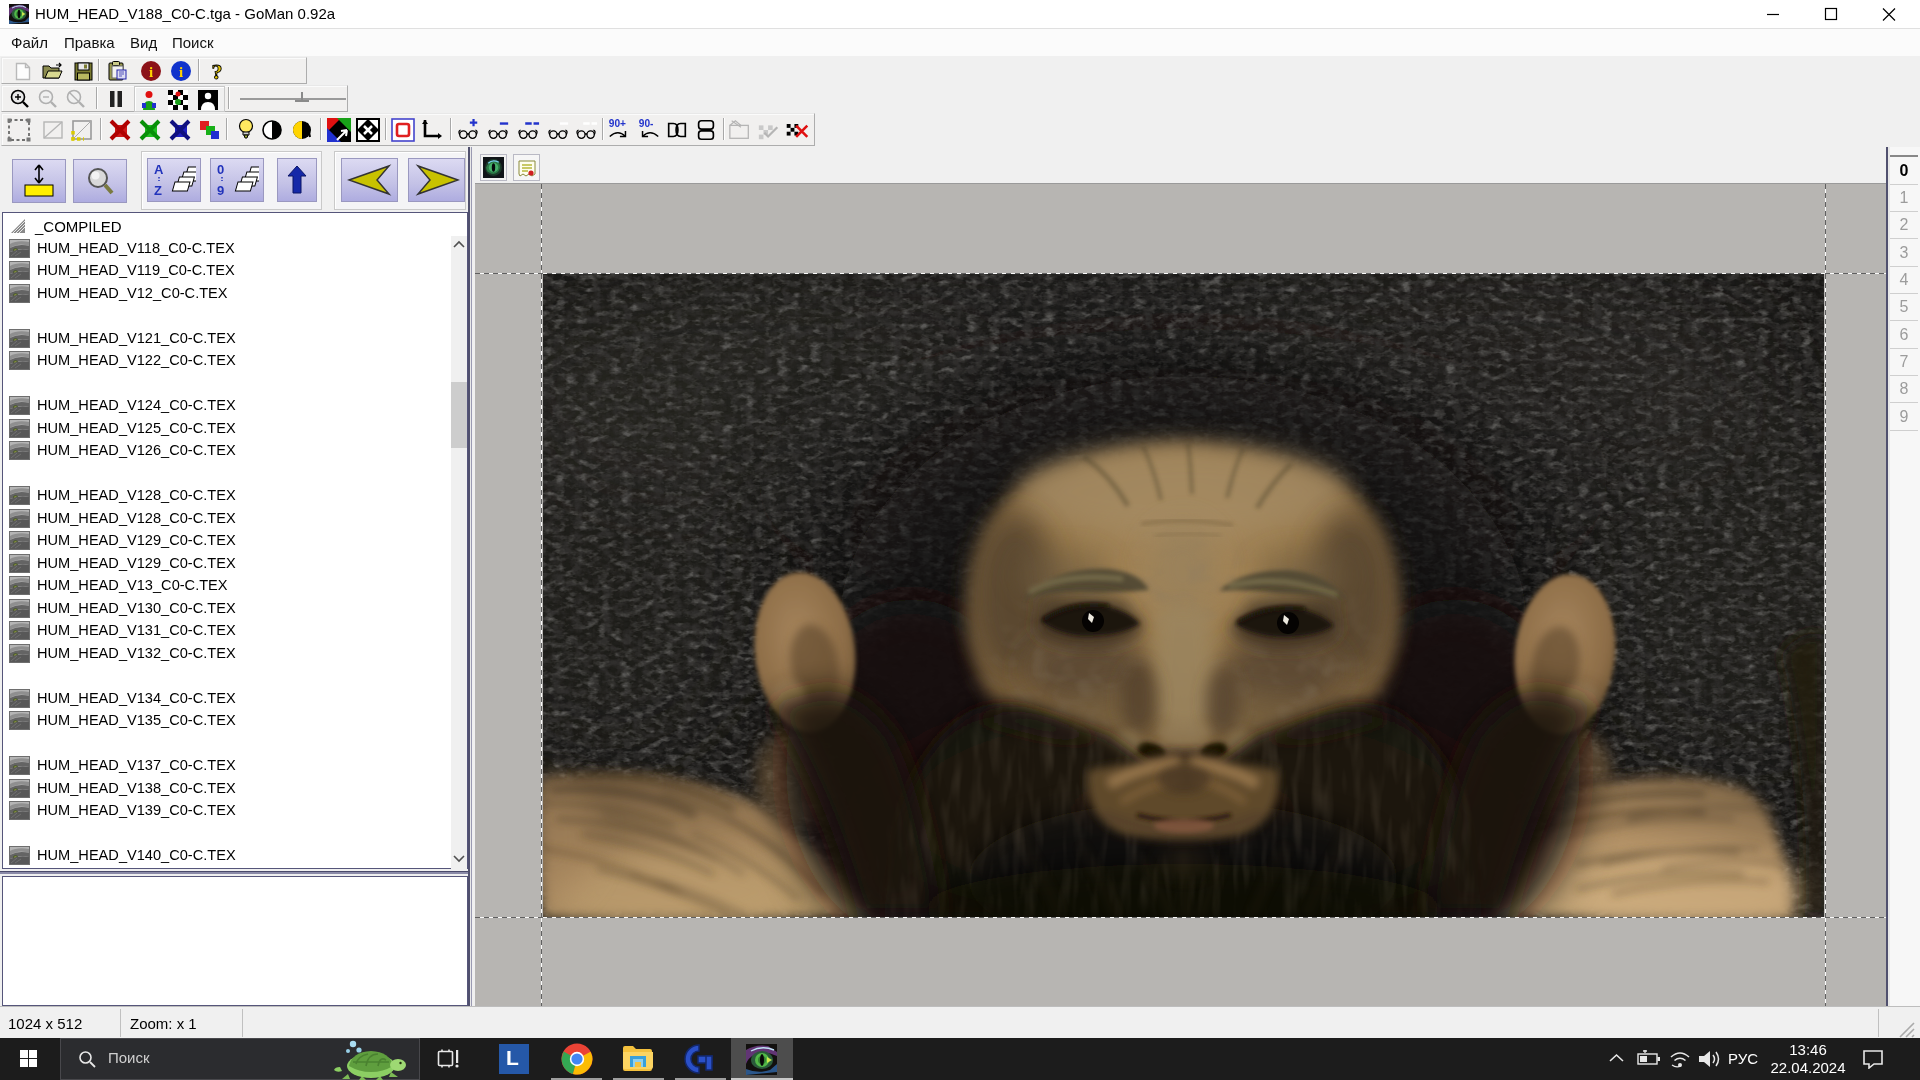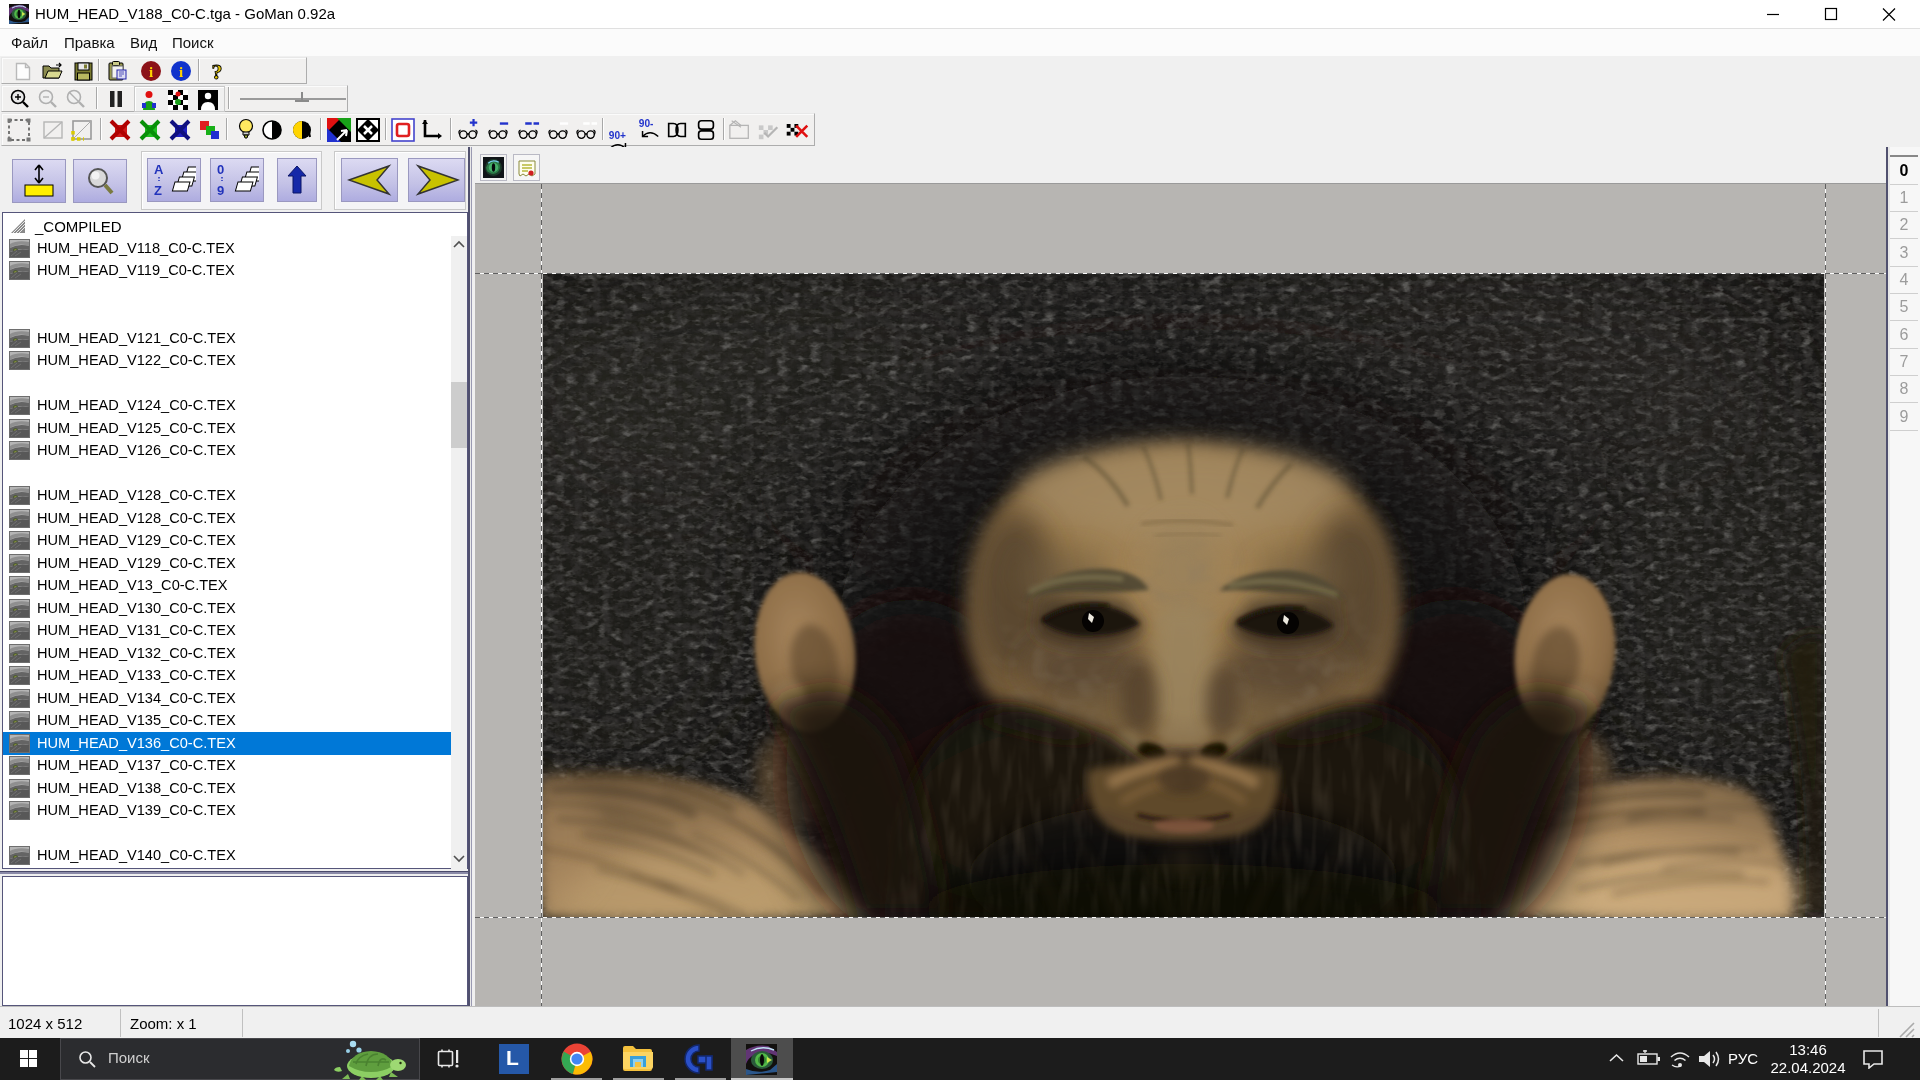--- a/index.html
+++ b/index.html
@@ -348,21 +348,21 @@
       <svg width="26" height="26" viewBox="0 0 26 26">
         <g stroke="#000" stroke-width="1.4" fill="none">
           <circle cx="8" cy="18" r="4"></circle>
           <circle cx="18" cy="18" r="4"></circle>
           <path d="M12 18 q1-2 2 0 M4 18 q-2-4 1-5 M22 18 q2-4 -1-5"></path>
         </g>
         <path d="M10 6 h7 M19 6 h6" stroke="#fff" stroke-width="2.6"></path>
       </svg>
     </div>
  <div class="tsep" style="left:602px;top:62px"></div>
- <div class="tbtn" style="left:607px;top:74px">
+ <div class="tbtn" style="left:607px;top:62px">
       <svg width="26" height="26" viewBox="0 0 26 26">
         <text x="2" y="10" font-size="11" font-weight="bold" fill="#2233cc">90+</text>
         <path d="M3 20 q9-8 17 0" fill="none" stroke="#000" stroke-width="1.6"></path>
         <path d="M20 14 v6 h-6" fill="none" stroke="#000" stroke-width="1.6"></path>
       </svg>
     </div>
  <div class="tbtn" style="left:637px;top:62px">
       <svg width="26" height="26" viewBox="0 0 26 26">
         <text x="2" y="10" font-size="11" font-weight="bold" fill="#2233cc">90-</text>
         <path d="M23 20 q-9-8 -17 0" fill="none" stroke="#000" stroke-width="1.6"></path>
@@ -490,20 +490,30 @@
 <div class="lrow" style="top:46.5px"><svg class="fic" width="21" height="19" viewBox="0 0 21 19">
           <rect x="0" y="0" width="21" height="19" fill="#6e6e6e"></rect>
           <rect x="1" y="1" width="19" height="17" fill="#b5b5b5"></rect>
           <path d="M1 5 Q8 1 20 3 L20 7 Q10 3 1 9 Z" fill="#8f8f8f"></path>
           <path d="M1 9 Q10 4 20 7 L20 11 Q10 8 1 13 Z" fill="#646464"></path>
           <circle cx="6.5" cy="11.5" r="2.6" fill="#4e5a38"></circle>
           <circle cx="6.5" cy="11.5" r="1.3" fill="#97a637"></circle>
           <path d="M1 13 Q10 9 20 11 L20 18 L1 18 Z" fill="#585858"></path>
           <path d="M2 17 L8 12 M6 17 L12 13" stroke="#777" stroke-width="0.8"></path>
         </svg><span>HUM_HEAD_V119_C0-C.TEX</span></div>
+<div class="lrow" style="top:69.0px"><svg class="fic" width="21" height="19" viewBox="0 0 21 19">
+          <rect x="0" y="0" width="21" height="19" fill="#6e6e6e"></rect>
+          <rect x="1" y="1" width="19" height="17" fill="#b5b5b5"></rect>
+          <path d="M1 5 Q8 1 20 3 L20 7 Q10 3 1 9 Z" fill="#8f8f8f"></path>
+          <path d="M1 9 Q10 4 20 7 L20 11 Q10 8 1 13 Z" fill="#646464"></path>
+          <circle cx="6.5" cy="11.5" r="2.6" fill="#4e5a38"></circle>
+          <circle cx="6.5" cy="11.5" r="1.3" fill="#97a637"></circle>
+          <path d="M1 13 Q10 9 20 11 L20 18 L1 18 Z" fill="#585858"></path>
+          <path d="M2 17 L8 12 M6 17 L12 13" stroke="#777" stroke-width="0.8"></path>
+        </svg><span>HUM_HEAD_V12_C0-C.TEX</span></div>
 <div class="lrow" style="top:114.0px"><svg class="fic" width="21" height="19" viewBox="0 0 21 19">
           <rect x="0" y="0" width="21" height="19" fill="#6e6e6e"></rect>
           <rect x="1" y="1" width="19" height="17" fill="#b5b5b5"></rect>
           <path d="M1 5 Q8 1 20 3 L20 7 Q10 3 1 9 Z" fill="#8f8f8f"></path>
           <path d="M1 9 Q10 4 20 7 L20 11 Q10 8 1 13 Z" fill="#646464"></path>
           <circle cx="6.5" cy="11.5" r="2.6" fill="#4e5a38"></circle>
           <circle cx="6.5" cy="11.5" r="1.3" fill="#97a637"></circle>
           <path d="M1 13 Q10 9 20 11 L20 18 L1 18 Z" fill="#585858"></path>
           <path d="M2 17 L8 12 M6 17 L12 13" stroke="#777" stroke-width="0.8"></path>
         </svg><span>HUM_HEAD_V121_C0-C.TEX</span></div>
@@ -620,60 +630,40 @@
 <div class="lrow" style="top:429.0px"><svg class="fic" width="21" height="19" viewBox="0 0 21 19">
           <rect x="0" y="0" width="21" height="19" fill="#6e6e6e"></rect>
           <rect x="1" y="1" width="19" height="17" fill="#b5b5b5"></rect>
           <path d="M1 5 Q8 1 20 3 L20 7 Q10 3 1 9 Z" fill="#8f8f8f"></path>
           <path d="M1 9 Q10 4 20 7 L20 11 Q10 8 1 13 Z" fill="#646464"></path>
           <circle cx="6.5" cy="11.5" r="2.6" fill="#4e5a38"></circle>
           <circle cx="6.5" cy="11.5" r="1.3" fill="#97a637"></circle>
           <path d="M1 13 Q10 9 20 11 L20 18 L1 18 Z" fill="#585858"></path>
           <path d="M2 17 L8 12 M6 17 L12 13" stroke="#777" stroke-width="0.8"></path>
         </svg><span>HUM_HEAD_V132_C0-C.TEX</span></div>
-<div class="lrow" style="top:451.5px"><svg class="fic" width="21" height="19" viewBox="0 0 21 19">
-          <rect x="0" y="0" width="21" height="19" fill="#6e6e6e"></rect>
-          <rect x="1" y="1" width="19" height="17" fill="#b5b5b5"></rect>
-          <path d="M1 5 Q8 1 20 3 L20 7 Q10 3 1 9 Z" fill="#8f8f8f"></path>
-          <path d="M1 9 Q10 4 20 7 L20 11 Q10 8 1 13 Z" fill="#646464"></path>
-          <circle cx="6.5" cy="11.5" r="2.6" fill="#4e5a38"></circle>
-          <circle cx="6.5" cy="11.5" r="1.3" fill="#97a637"></circle>
-          <path d="M1 13 Q10 9 20 11 L20 18 L1 18 Z" fill="#585858"></path>
-          <path d="M2 17 L8 12 M6 17 L12 13" stroke="#777" stroke-width="0.8"></path>
-        </svg><span>HUM_HEAD_V133_C0-C.TEX</span></div>
 <div class="lrow" style="top:474.0px"><svg class="fic" width="21" height="19" viewBox="0 0 21 19">
           <rect x="0" y="0" width="21" height="19" fill="#6e6e6e"></rect>
           <rect x="1" y="1" width="19" height="17" fill="#b5b5b5"></rect>
           <path d="M1 5 Q8 1 20 3 L20 7 Q10 3 1 9 Z" fill="#8f8f8f"></path>
           <path d="M1 9 Q10 4 20 7 L20 11 Q10 8 1 13 Z" fill="#646464"></path>
           <circle cx="6.5" cy="11.5" r="2.6" fill="#4e5a38"></circle>
           <circle cx="6.5" cy="11.5" r="1.3" fill="#97a637"></circle>
           <path d="M1 13 Q10 9 20 11 L20 18 L1 18 Z" fill="#585858"></path>
           <path d="M2 17 L8 12 M6 17 L12 13" stroke="#777" stroke-width="0.8"></path>
         </svg><span>HUM_HEAD_V134_C0-C.TEX</span></div>
 <div class="lrow" style="top:496.5px"><svg class="fic" width="21" height="19" viewBox="0 0 21 19">
           <rect x="0" y="0" width="21" height="19" fill="#6e6e6e"></rect>
           <rect x="1" y="1" width="19" height="17" fill="#b5b5b5"></rect>
           <path d="M1 5 Q8 1 20 3 L20 7 Q10 3 1 9 Z" fill="#8f8f8f"></path>
           <path d="M1 9 Q10 4 20 7 L20 11 Q10 8 1 13 Z" fill="#646464"></path>
           <circle cx="6.5" cy="11.5" r="2.6" fill="#4e5a38"></circle>
           <circle cx="6.5" cy="11.5" r="1.3" fill="#97a637"></circle>
           <path d="M1 13 Q10 9 20 11 L20 18 L1 18 Z" fill="#585858"></path>
           <path d="M2 17 L8 12 M6 17 L12 13" stroke="#777" stroke-width="0.8"></path>
         </svg><span>HUM_HEAD_V135_C0-C.TEX</span></div>
-<div class="lrow sel" style="top:519.0px"><svg class="fic" width="21" height="19" viewBox="0 0 21 19">
-          <rect x="0" y="0" width="21" height="19" fill="#6e6e6e"></rect>
-          <rect x="1" y="1" width="19" height="17" fill="#b5b5b5"></rect>
-          <path d="M1 5 Q8 1 20 3 L20 7 Q10 3 1 9 Z" fill="#8f8f8f"></path>
-          <path d="M1 9 Q10 4 20 7 L20 11 Q10 8 1 13 Z" fill="#646464"></path>
-          <circle cx="6.5" cy="11.5" r="2.6" fill="#4e5a38"></circle>
-          <circle cx="6.5" cy="11.5" r="1.3" fill="#97a637"></circle>
-          <path d="M1 13 Q10 9 20 11 L20 18 L1 18 Z" fill="#585858"></path>
-          <path d="M2 17 L8 12 M6 17 L12 13" stroke="#777" stroke-width="0.8"></path>
-        </svg><span>HUM_HEAD_V136_C0-C.TEX</span></div>
 <div class="lrow" style="top:541.5px"><svg class="fic" width="21" height="19" viewBox="0 0 21 19">
           <rect x="0" y="0" width="21" height="19" fill="#6e6e6e"></rect>
           <rect x="1" y="1" width="19" height="17" fill="#b5b5b5"></rect>
           <path d="M1 5 Q8 1 20 3 L20 7 Q10 3 1 9 Z" fill="#8f8f8f"></path>
           <path d="M1 9 Q10 4 20 7 L20 11 Q10 8 1 13 Z" fill="#646464"></path>
           <circle cx="6.5" cy="11.5" r="2.6" fill="#4e5a38"></circle>
           <circle cx="6.5" cy="11.5" r="1.3" fill="#97a637"></circle>
           <path d="M1 13 Q10 9 20 11 L20 18 L1 18 Z" fill="#585858"></path>
           <path d="M2 17 L8 12 M6 17 L12 13" stroke="#777" stroke-width="0.8"></path>
         </svg><span>HUM_HEAD_V137_C0-C.TEX</span></div>

